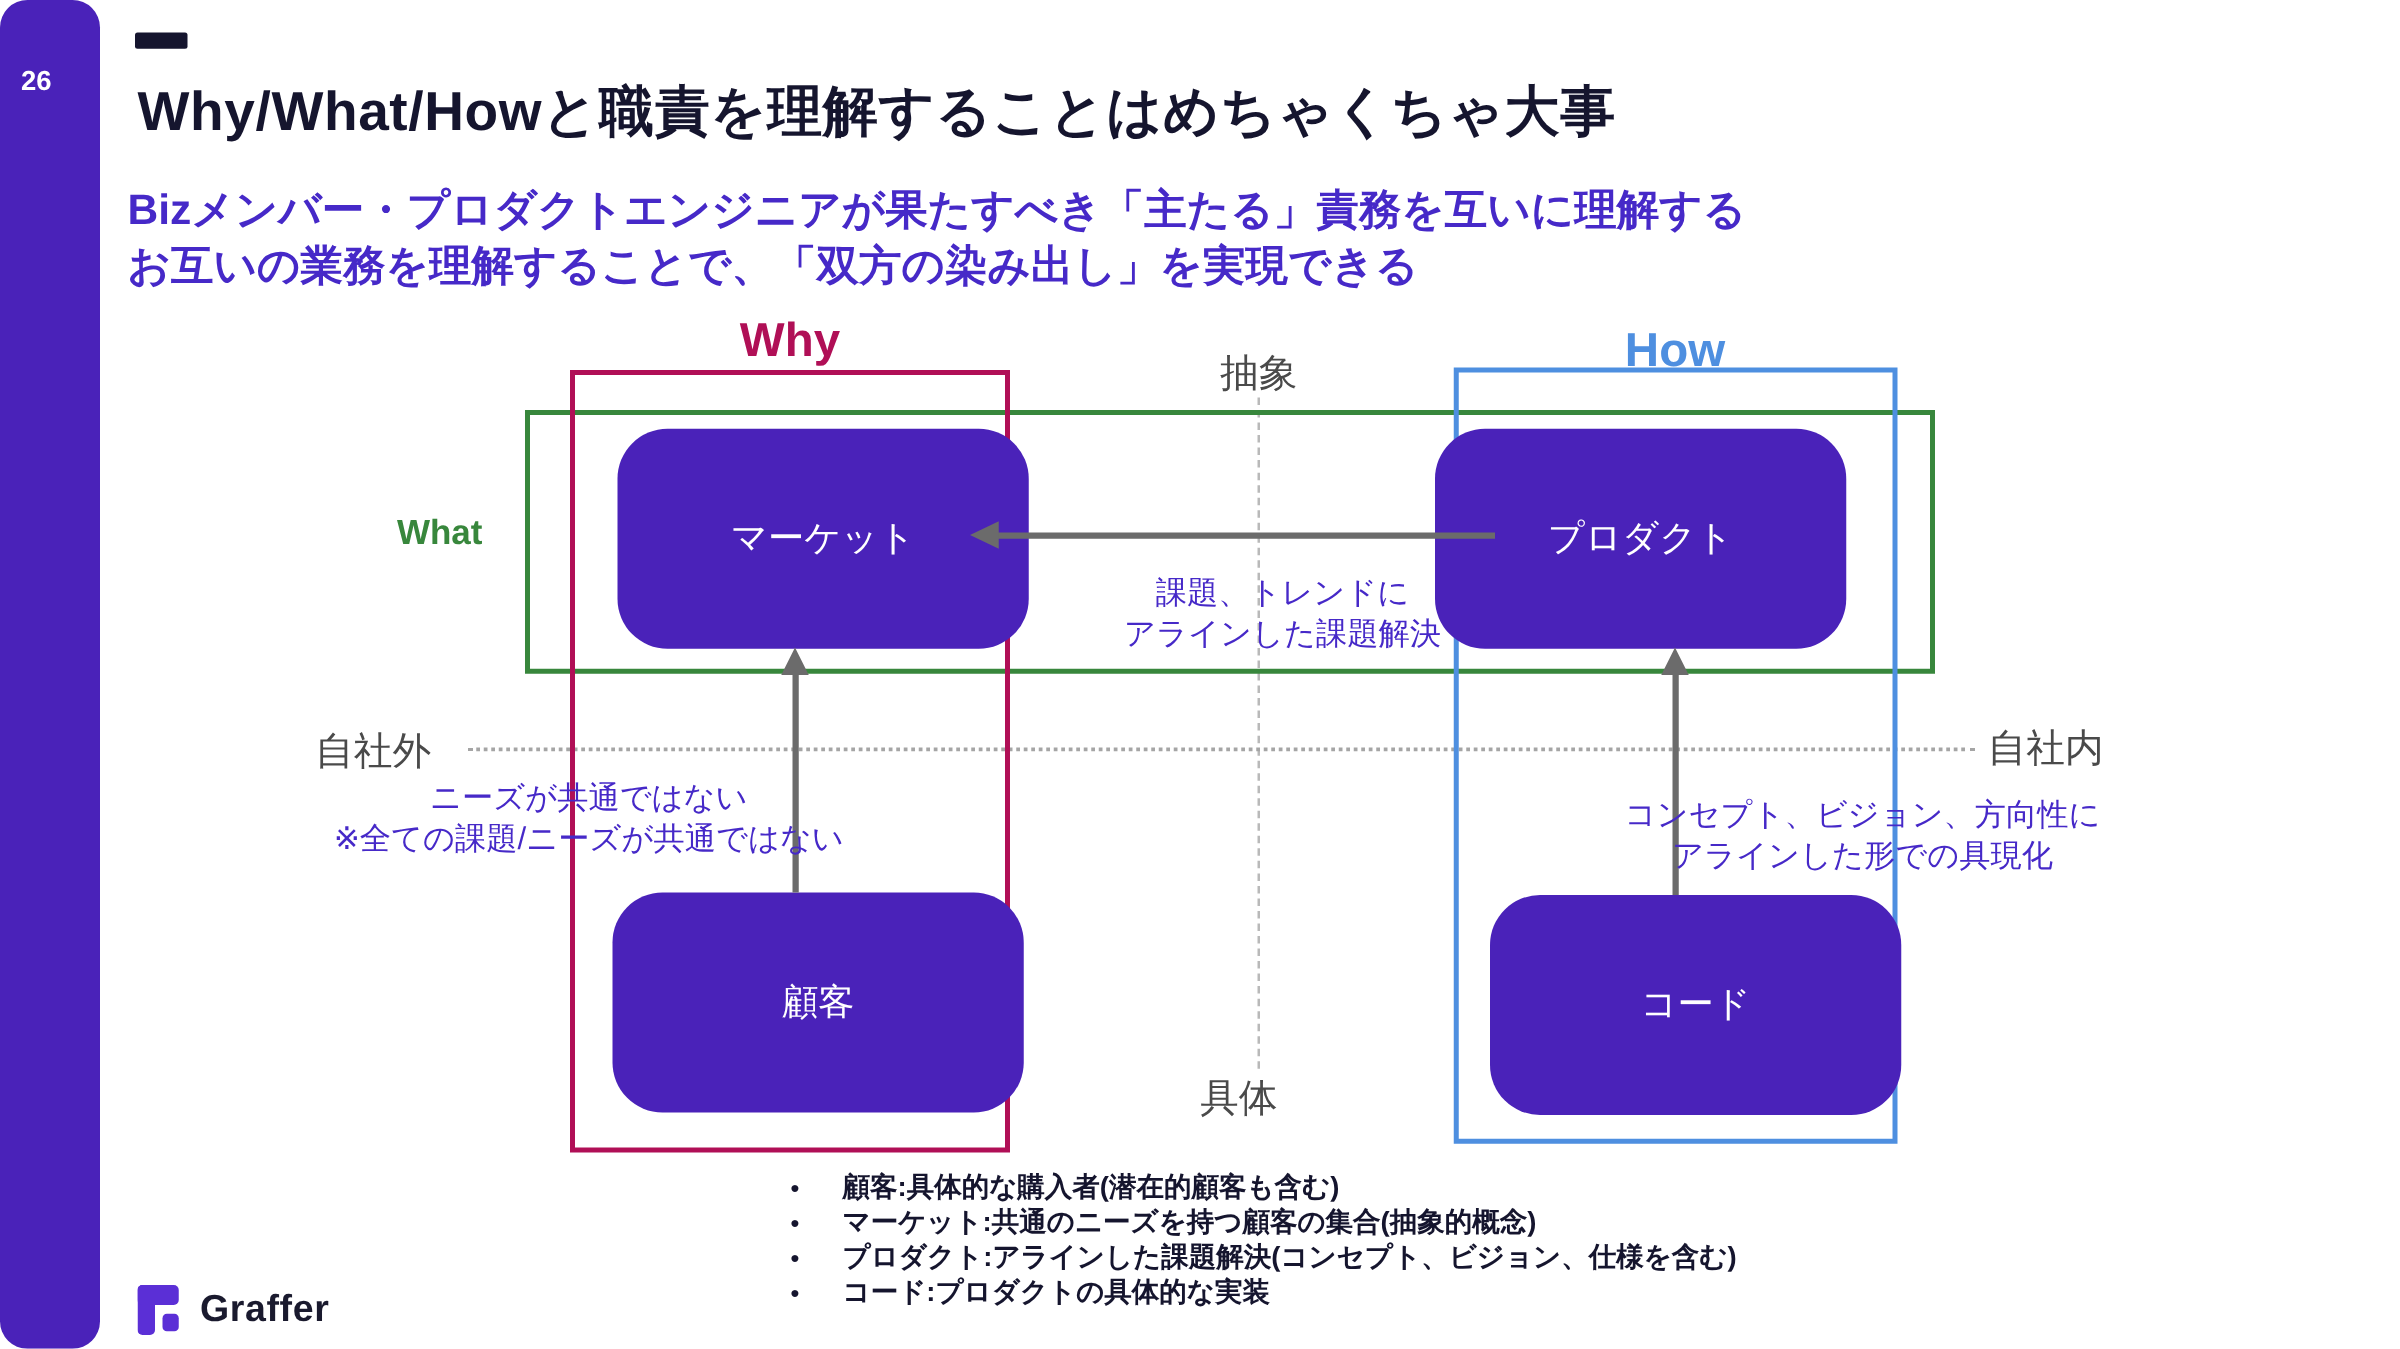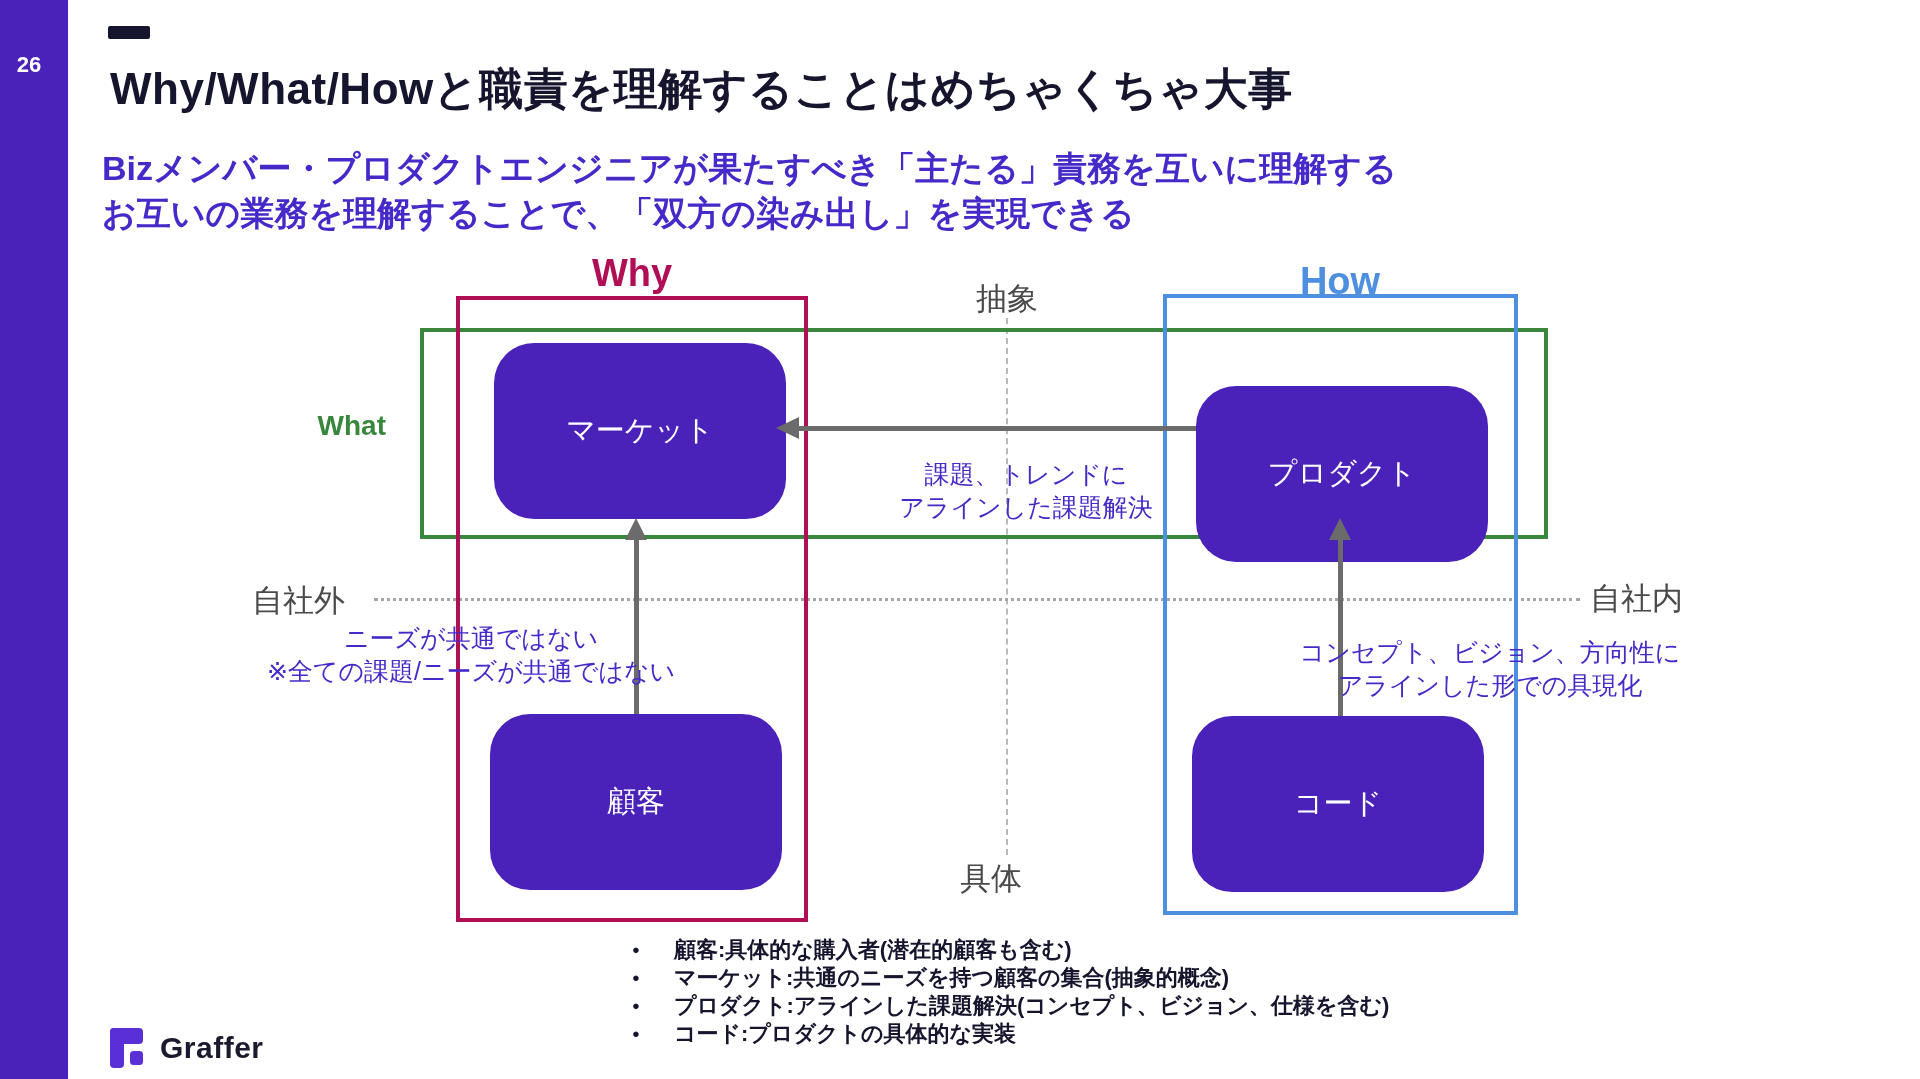--- a/index.html
+++ b/index.html
@@ -12,21 +12,21 @@
     --guide-gray:#A5A5A5;
     --label-gray:#4A4A4A;
     --title-dark:#15152E;
     --logo-purple:#5B2FD6;
   }
   *{box-sizing:border-box;margin:0;padding:0;}
   body{margin:0;background:#fff;font-family:"Liberation Sans","DejaVu Sans",sans-serif;}
   .slide{position:relative;width:1920px;height:1079px;background:#ffffff;overflow:hidden;}
 
   
-  .sidebar{position:absolute;left:0;top:0;width:68px;height:1079px;background:var(--brand-purple);}
+  .sidebar{position:absolute;left:0;top:0;width:80px;height:1079px;background:var(--brand-purple);border-radius:22px;}
   .page-number{position:absolute;left:0;top:52px;width:58px;text-align:center;color:#ffffff;font-size:22px;font-weight:bold;}
 
   
   .title-dash{position:absolute;left:108px;top:26px;width:42px;height:13px;background:var(--title-dark);border-radius:2px;}
   .slide-title{position:absolute;left:110px;top:60px;font-size:44px;font-weight:bold;color:var(--title-dark);white-space:nowrap;letter-spacing:0.5px;}
   .subtitle{position:absolute;left:102px;top:146px;font-size:34px;font-weight:bold;color:var(--purple-text);line-height:45px;white-space:nowrap;}
 
   
   .v-dashed{position:absolute;left:1006px;top:318px;height:537px;width:0;border-left:2px dashed #b9b9b9;}
   .h-dotted{position:absolute;left:374px;top:598px;width:1206px;height:0;border-top:3px dotted var(--guide-gray);}
@@ -44,24 +44,24 @@
   .lbl-what{left:404px;top:410px;transform:translateX(-100%);font-size:28px;color:var(--what-green);padding-right:18px;}
 
   
   .axis{position:absolute;color:var(--label-gray);font-size:31px;white-space:nowrap;}
   .axis-top{left:1007px;top:278px;transform:translateX(-50%);}
   .axis-bottom{left:991px;top:858px;transform:translateX(-50%);}
   .axis-left{left:252px;top:580px;}
   .axis-right{left:1590px;top:578px;}
 
   
-  .node{position:absolute;width:292px;height:176px;background:var(--brand-purple);border-radius:40px;
+  .node{position:absolute;width:329px;height:176px;background:var(--brand-purple);border-radius:40px;
         display:flex;align-items:center;justify-content:center;color:#ffffff;font-size:29px;}
   .node-market{left:494px;top:343px;}
-  .node-product{left:1196px;top:343px;margin-top:43px;}
+  .node-product{left:1148px;top:343px;}
   .node-customer{left:490px;top:714px;}
   .node-code{left:1192px;top:716px;}
 
   
   .arrow-line{position:absolute;background:var(--arrow-gray);}
   .h-line{left:798px;top:426px;width:398px;height:5px;}
   .v-line-left{left:634px;top:538px;width:5px;height:176px;}
   .v-line-right{left:1338px;top:538px;width:5px;height:178px;}
   .head{position:absolute;width:0;height:0;}
   .head-left{left:776px;top:417px;border-top:11px solid transparent;border-bottom:11px solid transparent;border-right:23px solid var(--arrow-gray);}

